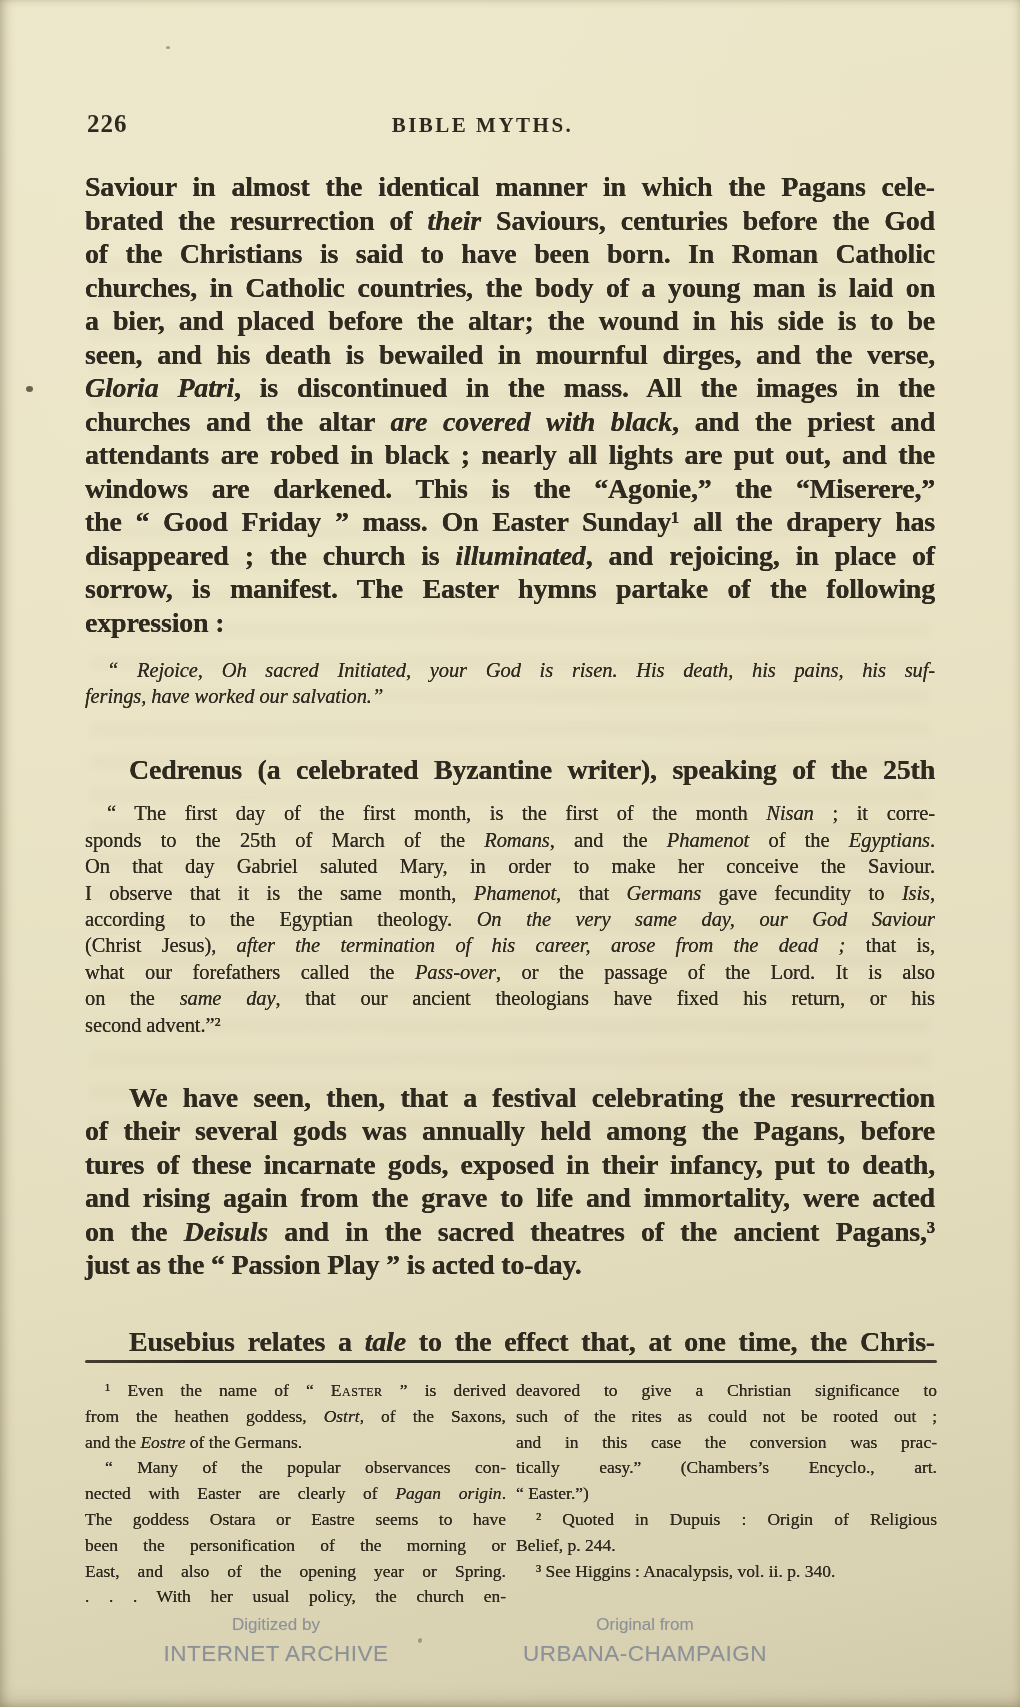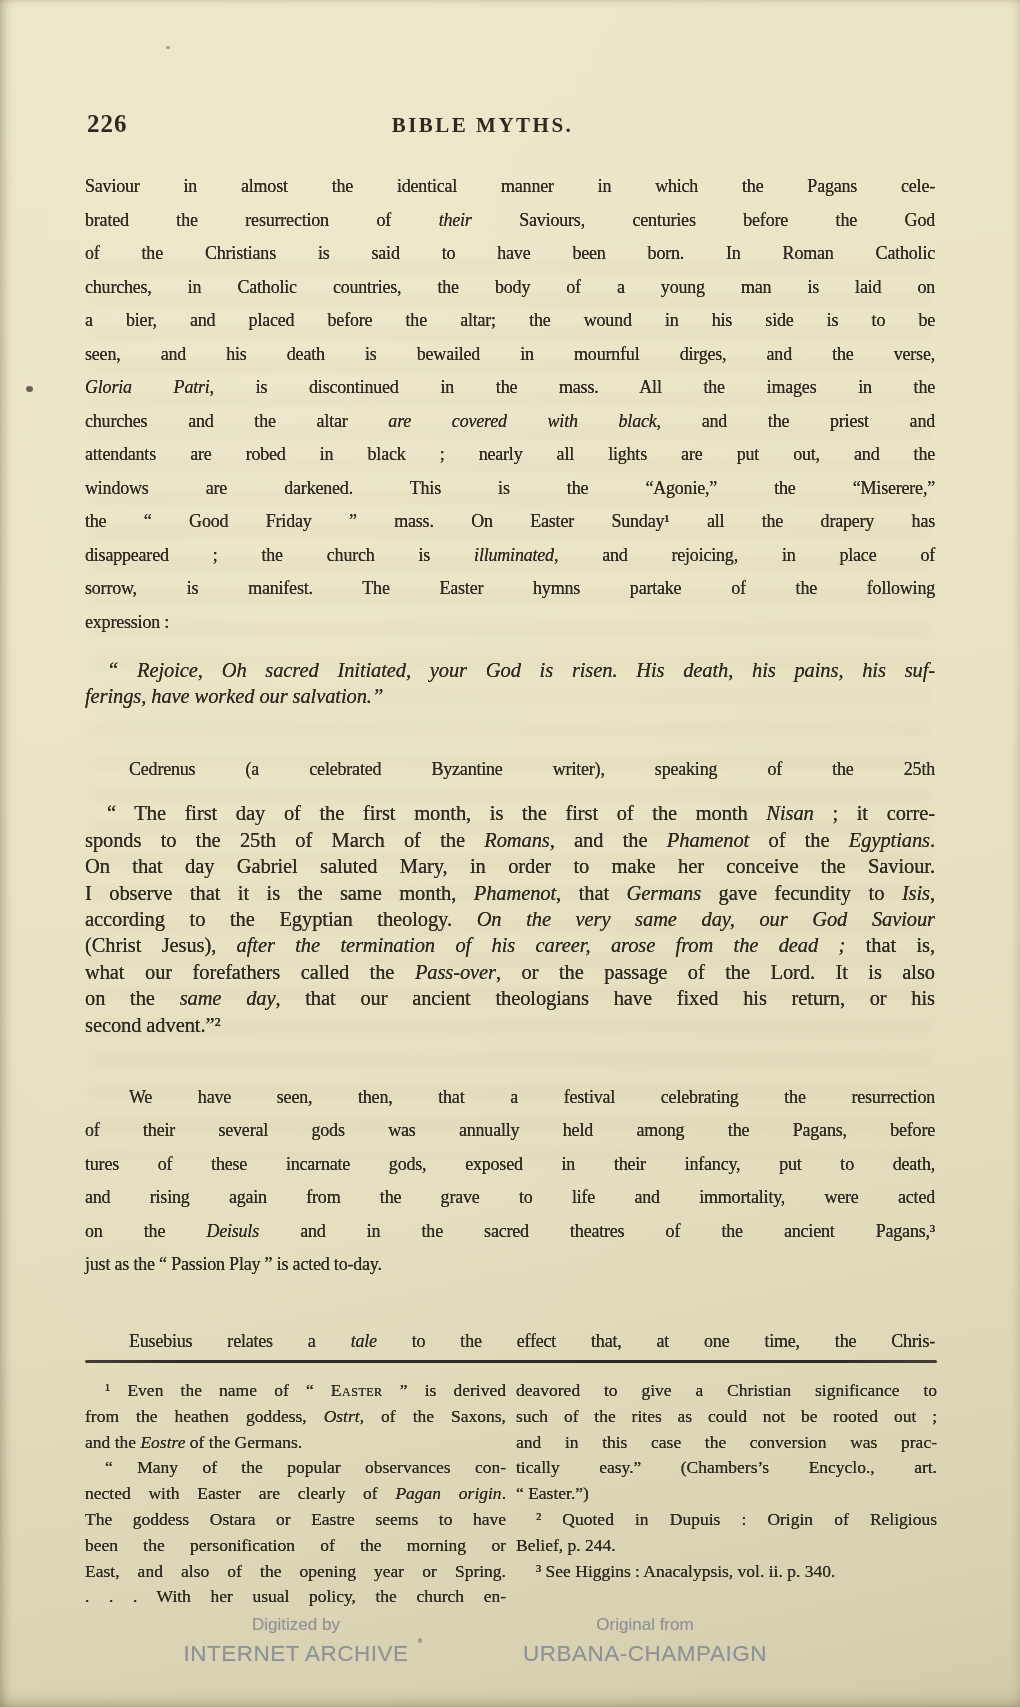--- a/index.html
+++ b/index.html
@@ -30,21 +30,21 @@
   .page-number {
     position:absolute; left:2px; top:0;
     font-size:25px; font-weight:700; letter-spacing:1px;
   }
   .head-title {
     position:absolute; left:0; right:55px; top:3px; text-align:center;
     font-size:21px; font-weight:700; letter-spacing:2.5px;
   }
   #flow { position:absolute; left:85px; top:170px; width:850px; }
   .block { text-shadow:0 0 0.5px currentColor; }
-  .block.body { font-size:18px; line-height:33.5px; letter-spacing:-0.2px; }
+  .block.body { font-size:28px; line-height:33.5px; letter-spacing:-0.2px;font-weight:bold; }
   .block.quote { font-size:20.5px; line-height:26.4px; letter-spacing:-0.1px; }
   .q1 { margin-top:18px; }
   .p2 { margin-top:16px; }
   .q2 { margin-top:14px; }
   .p3 { margin-top:12px; }
   .p4 { margin-top:0; }
   .tline { text-align:justify; text-align-last:justify; text-justify:inter-word; }
   .tline.last { text-align-last:left; }
   .body .tline.indent { text-indent:44px;margin-top:43px; }
   .quote .tline.indent { text-indent:22px; }
@@ -62,21 +62,21 @@
   }
   .fn {
     width:421px; font-size:17.5px; line-height:25.8px;
     text-shadow:0 0 0.4px currentColor;
   }
   .wm {
     position:absolute; text-align:center;
     font-family:"Liberation Sans","DejaVu Sans",sans-serif;
     color:#8d9198; text-shadow:0 0 1px rgba(141,145,152,0.35);
   }
-  .wm-left  { left:141px; top:1612px; width:310px; }
+  .wm-left  { left:121px; top:1612px; width:310px; }
   .wm-right { left:465px; top:1612px; width:360px; }
   .wm-small { font-size:17px; line-height:26px; }
   .wm-big   { font-size:22.5px; line-height:31px; letter-spacing:0.5px; }
   .speck { position:absolute; background:#4a4030; border-radius:50%; }
   .speck-1 { left:26px;  top:386px;  width:7px; height:6px; opacity:.8; }
   .speck-2 { left:166px; top:46px;   width:4px; height:3px; opacity:.45; }
   .speck-3 { left:418px; top:1638px; width:4px; height:5px; opacity:.4; transform:rotate(20deg); }
 </style>
 </head>
 <body>

